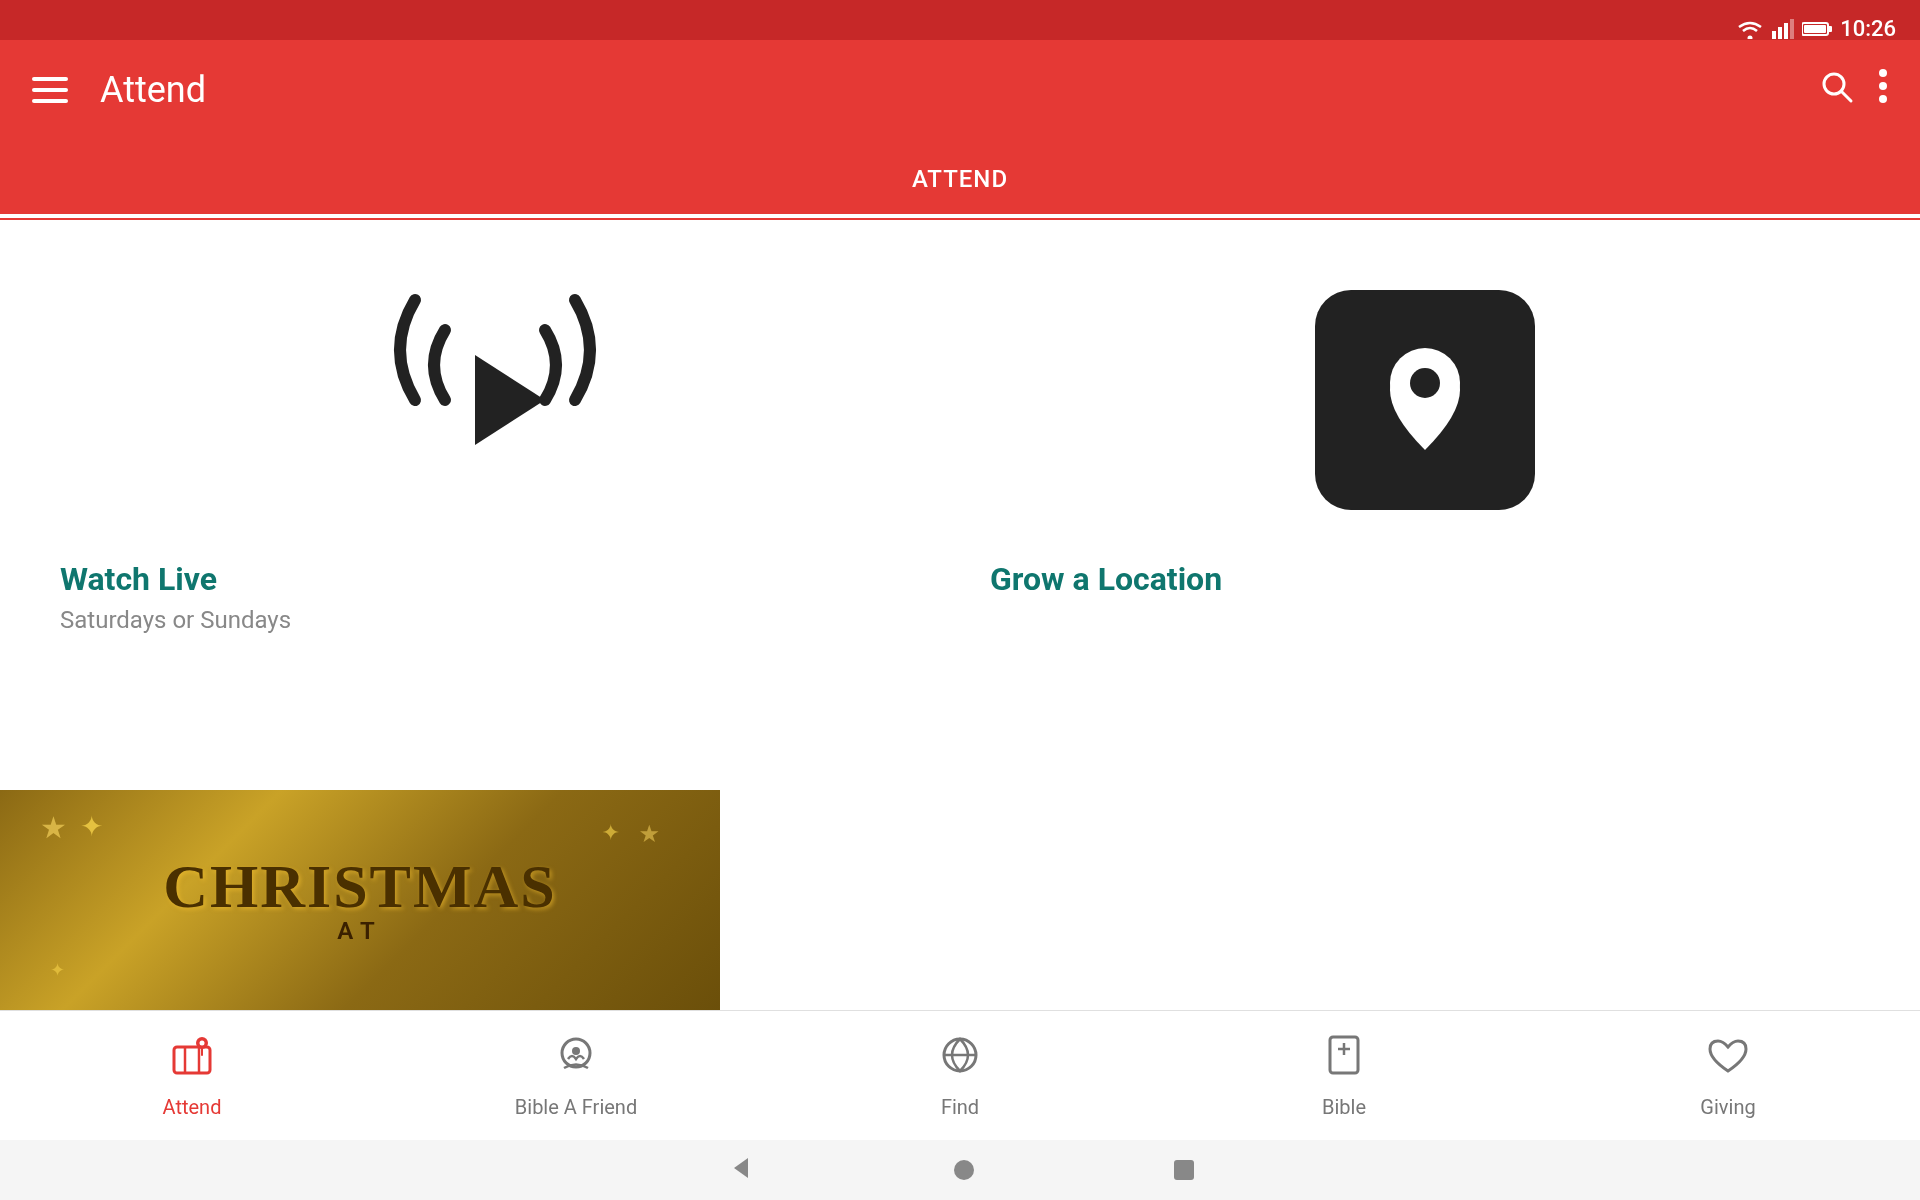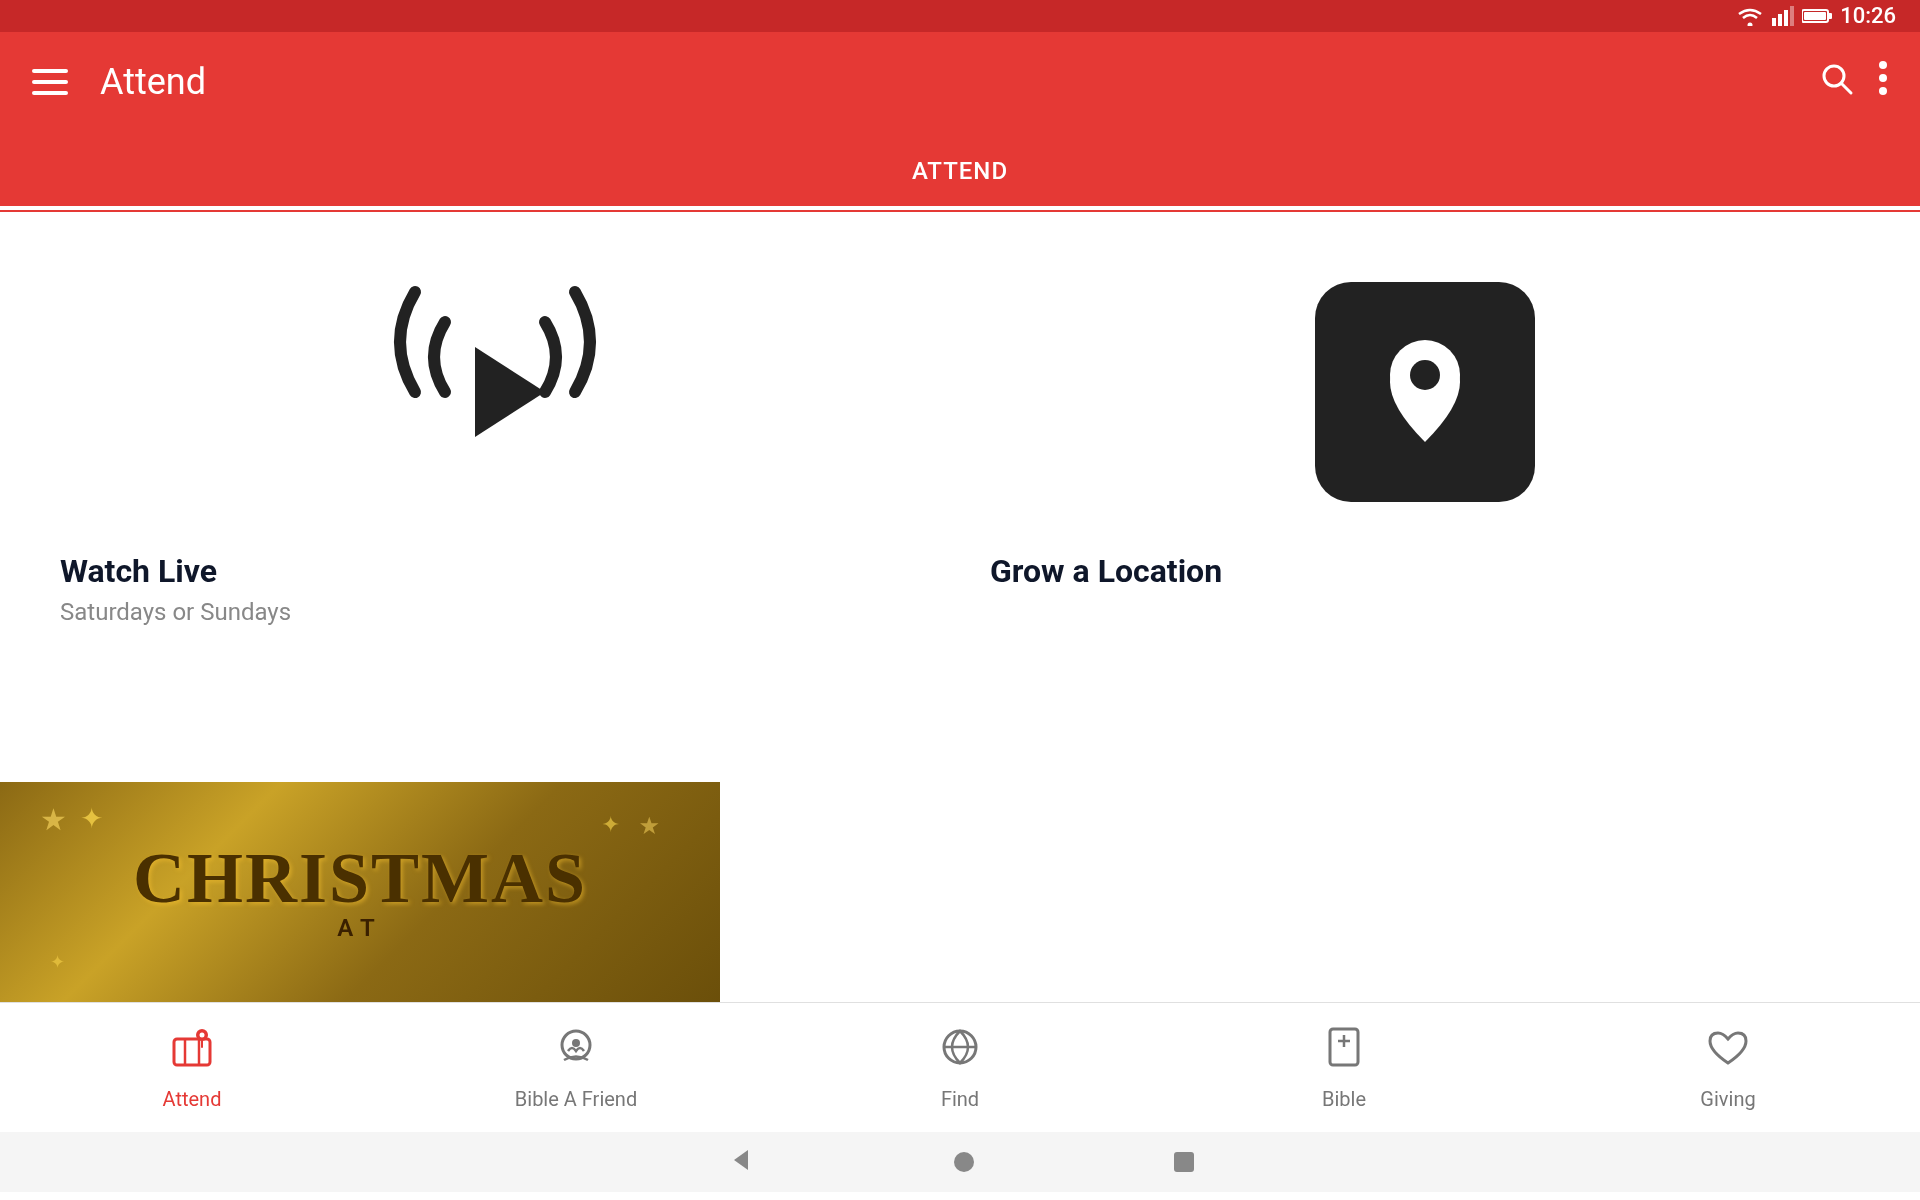--- a/index.html
+++ b/index.html
@@ -8,25 +8,25 @@
       height: 1200px;
       font-family: 'Roboto', Arial, sans-serif;
       background: #fff;
       overflow: hidden;
       position: relative;
     }
 
     
     .status-bar {
       background: #c62828;
-      height: 32px;
-      display: flex;
-      align-items: flex-end;
+      height: 40px;
+      display: flex;
+      align-items: flex-start;
       justify-content: flex-end;
-      padding: 4px 24px;
+      padding: 16px 24px;
       gap: 12px;
     }
     .status-icons {
       display: flex;
       align-items: center;
       gap: 8px;
     }
     .status-time {
       color: white;
       font-size: 22px;
@@ -152,21 +152,21 @@
       justify-content: center;
     }
     .pin-svg {
       width: 110px;
       height: 130px;
     }
 
     .card-title {
       font-size: 32px;
       font-weight: 700;
-      color: #0f172a;
+      color: #0f766e;
       margin-bottom: 8px;
     }
     .card-subtitle {
       font-size: 24px;
       color: #888;
     }
 
     
     .banner-area {
       padding: 0;
@@ -178,21 +178,21 @@
       width: 720px;
       height: 220px;
       background: linear-gradient(135deg, #8B6914 0%, #C9A227 30%, #8B6914 60%, #6B4F0A 100%);
       display: flex;
       align-items: center;
       justify-content: center;
       position: relative;
       overflow: hidden;
     }
     .christmas-text {
-      font-size: 72px;
+      font-size: 62px;
       font-weight: 900;
       color: #4a3000;
       text-align: right;
       font-family: serif;
       letter-spacing: 2px;
       text-shadow: 2px 2px 4px rgba(255,200,50,0.5);
       line-height: 1;
     }
     .christmas-at {
       font-size: 24px;

